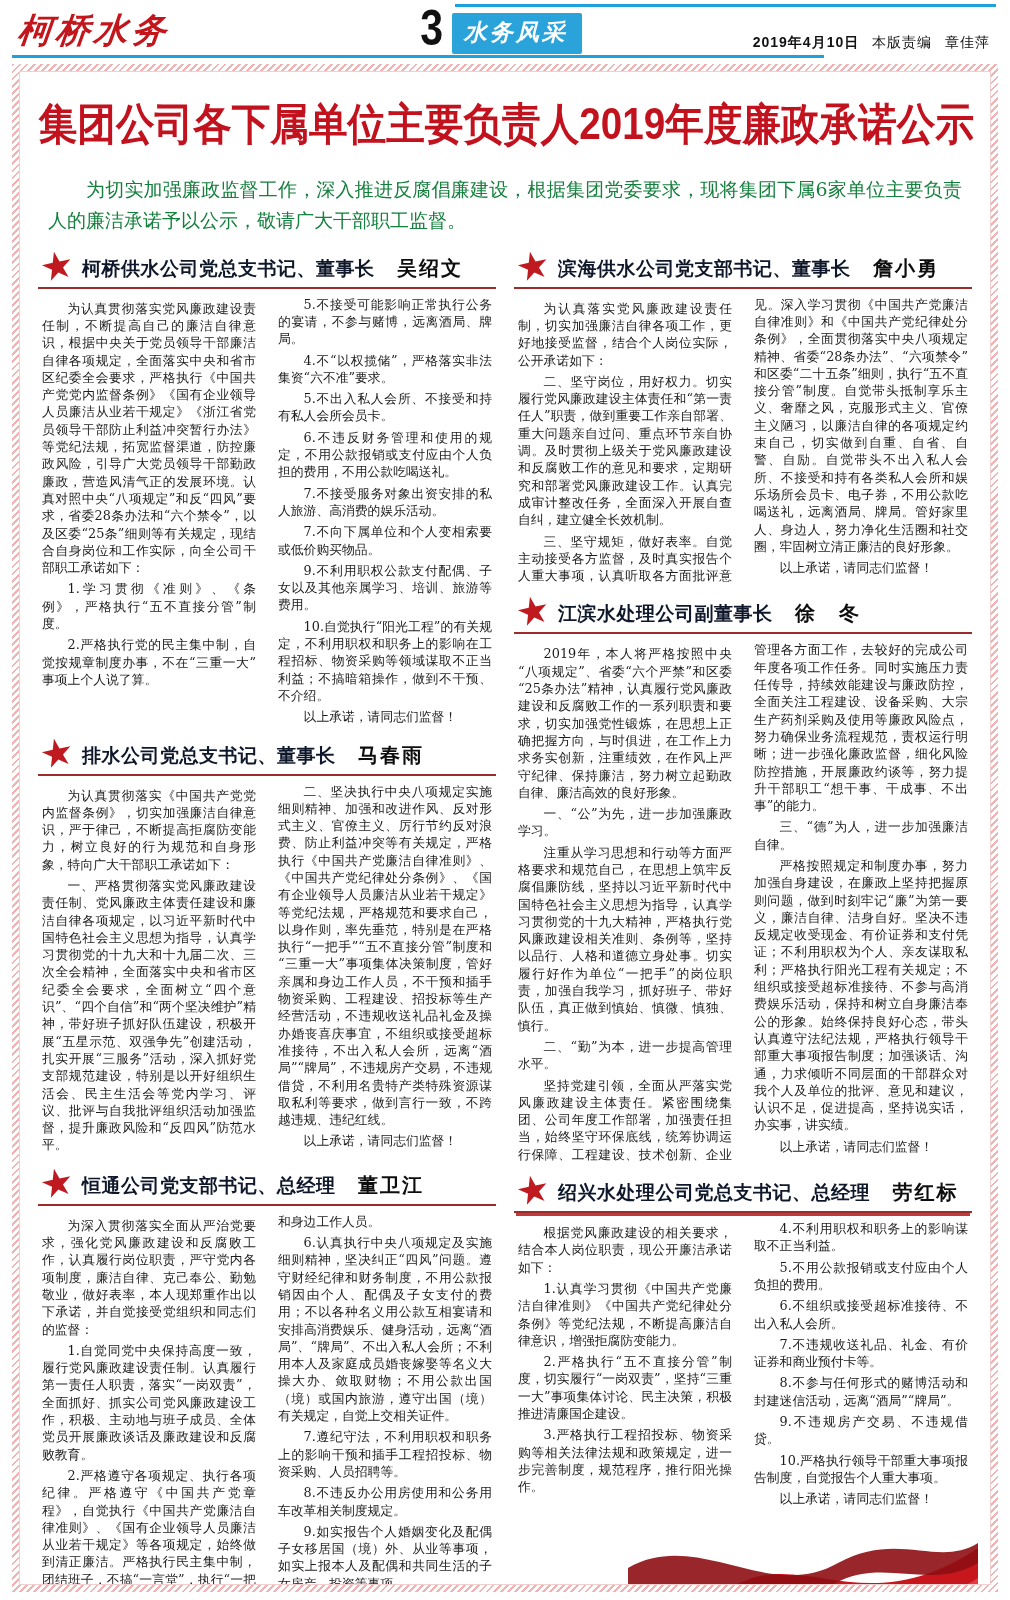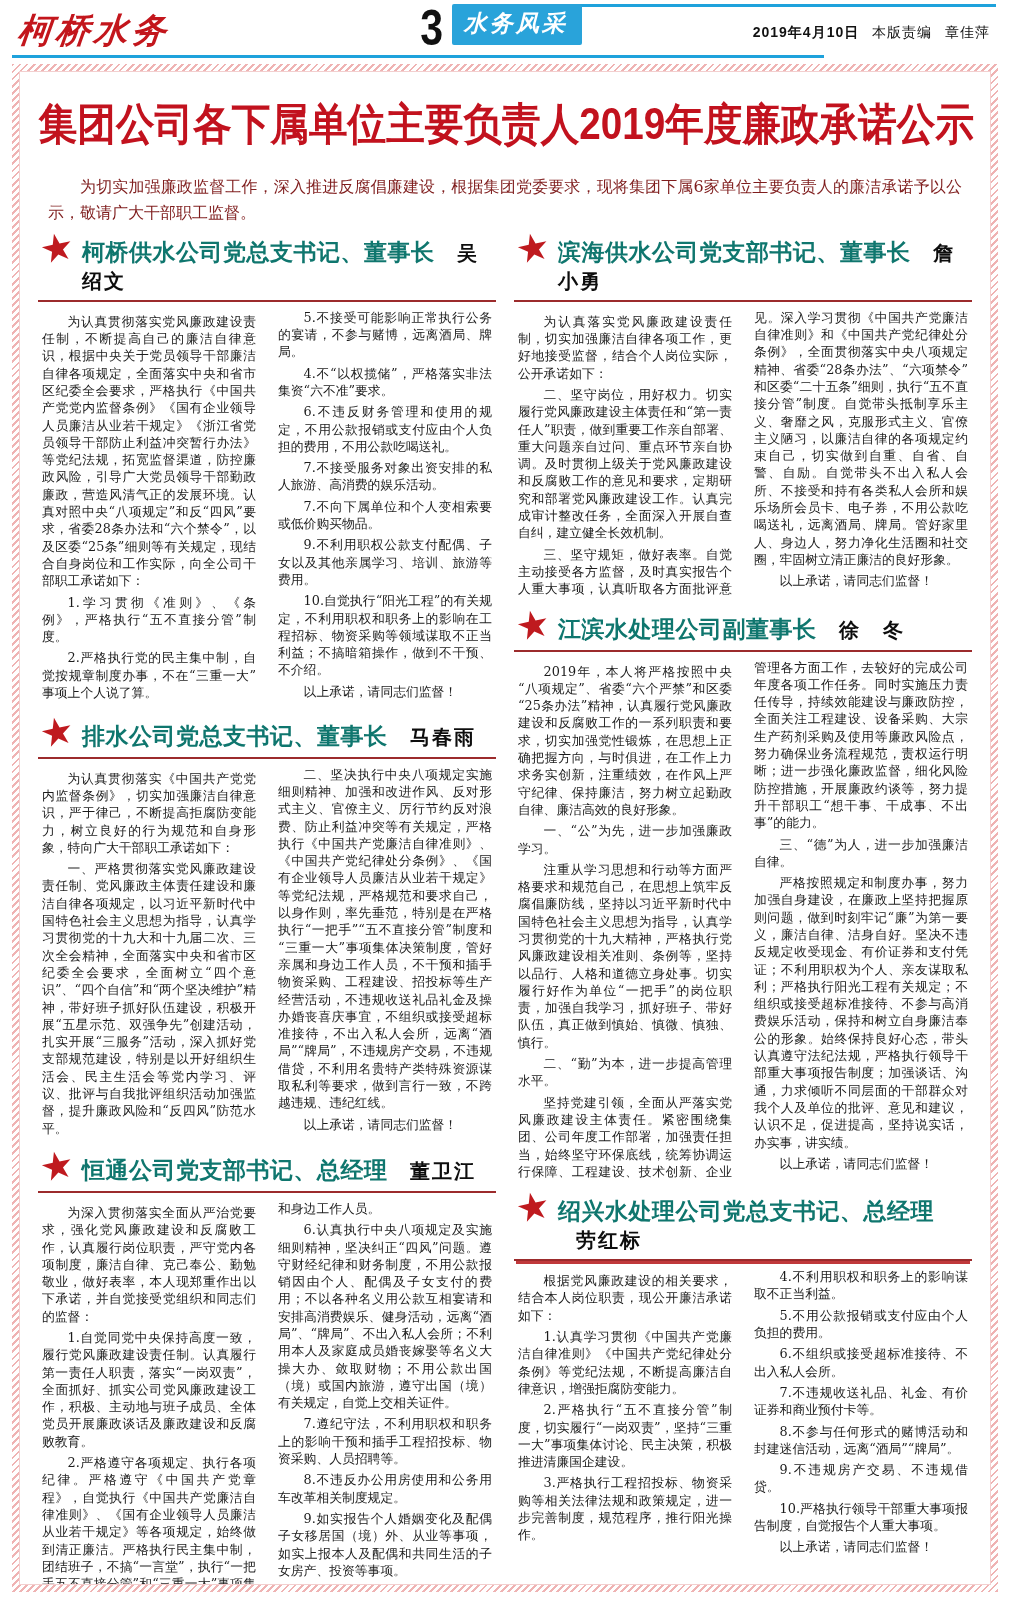--- a/index.html
+++ b/index.html
@@ -13,26 +13,26 @@
   .masthead { position:relative; height:62px; }
   .mast-logo {
     position:absolute; left:18px; top:8px; font-family:"DejaVu Serif",serif;
     font-style:italic; font-weight:bold; font-size:34px; color:#c3161c;
     letter-spacing:4px; transform:skewX(-6deg);
   }
   .mast-center { position:absolute; left:418px; top:4px; display:flex; align-items:flex-start; }
   .page-number { font-size:50px; font-weight:900; color:#111; line-height:48px; letter-spacing:-2px;
     transform:scaleX(.82); font-family:"Liberation Sans",sans-serif; }
   .section-box {
-    margin-left:8px; background:#29a3da; color:#fff;
+    margin-left:8px; margin-top:9px; background:#29a3da; color:#fff;
     font-family:"DejaVu Serif",serif; font-style:italic; font-weight:bold;
     font-size:23px; padding:4px 14px 6px 12px; letter-spacing:3px; border-radius:2px;
   }
   .mast-date {
-    position:absolute; right:20px; bottom:20px; font-size:14px; font-weight:bold; color:#111;
+    position:absolute; right:20px; bottom:10px; font-size:14px; font-weight:bold; color:#111;
     letter-spacing:1px;
     margin-top:43px;
   }
   .mast-date .editor-name { font-family:"DejaVu Serif",serif; font-weight:normal; margin-left:8px; }
   .blue-line-top { position:absolute; top:4px; left:455px; right:14px; height:3px; background:#1ea2dc; }
   .blue-line-bottom { position:absolute; bottom:4px; left:12px; width:812px; height:3px; background:#1ea2dc; }
   
   .frame {
     position:absolute; top:64px; left:12px; right:12px; bottom:8px;
     background:repeating-linear-gradient(135deg,#efb3b3 0 2px,#ffffff 2px 5px);
@@ -40,32 +40,32 @@
   }
   .frame-inner { background:#fff; border:1px solid #f3cfcf; height:100%; padding:12px 14px 0 14px; overflow:hidden; }
   
   .headline {
     text-align:center; color:#c2121e; font-weight:900; font-size:39px;
     letter-spacing:0px; white-space:nowrap; transform:scaleY(1.12) scaleX(.99);
     transform-origin:center top; margin-top:10px;
     font-family:"Liberation Sans","DejaVu Sans",sans-serif;
   }
   .intro {
-    margin:26px 14px 2px 14px; font-size:16px; line-height:1.65; color:#7f1d1d;
+    margin:26px 14px 10px 14px; font-size:19px; line-height:1.65; color:#15803d;
     text-indent:2em; text-align:justify; font-family:"DejaVu Serif","Liberation Serif",serif;
   }
   
   .cols { display:flex; gap:18px; padding:2px 4px; }
   .bigcol { width:50%; position:relative; }
   .section { margin-bottom:10px; }
   .sec-head { position:relative; padding:6px 0 5px 44px; border-bottom:2px solid #9c2b2c; margin-bottom:7px; }
   .sec-head.double { box-shadow:0 5px 0 -2px #c0393b; }
   .star-icon { position:absolute; left:2px; top:-2px; color:#bf1a1f; font-size:38px; line-height:38px;
     transform:rotate(-12deg); }
-  .sec-title { display:inline; font-size:23px; font-weight:900; color:#0f766e; letter-spacing:.5px; }
+  .sec-title { display:inline; font-size:19px; font-weight:900; color:#0f172a; letter-spacing:.5px; }
   .sec-name { display:inline; font-size:20px; font-weight:900; color:#0d0d0d; margin-left:18px; letter-spacing:2px; }
   .sec-body { column-count:2; column-gap:14px; font-size:12.8px; line-height:17.3px;
     text-align:justify; color:#1c1c1c; font-family:"DejaVu Serif","Liberation Serif",serif; }
   .sec-body p { text-indent:2em; margin:4px; }
   
   .ribbon-wrap { position:relative; height:150px; margin-top:-4px; overflow:visible; }
   .ribbon-wrap svg { position:absolute; right:-6px; bottom:-4px; }
 </style>
 </head>
 <body>
@@ -100,20 +100,21 @@
       <span class="star-icon">★</span>
       <span class="sec-title">柯桥供水公司党总支书记、董事长</span>
       <span class="sec-name">吴绍文</span>
     </div>
     <div class="sec-body">
                 <p>为认真贯彻落实党风廉政建设责任制，不断提高自己的廉洁自律意识，根据中央关于党员领导干部廉洁自律各项规定，全面落实中央和省市区纪委全会要求，严格执行《中国共产党党内监督条例》《国有企业领导人员廉洁从业若干规定》《浙江省党员领导干部防止利益冲突暂行办法》等党纪法规，拓宽监督渠道，防控廉政风险，引导广大党员领导干部勤政廉政，营造风清气正的发展环境。认真对照中央“八项规定”和反“四风”要求，省委28条办法和“六个禁令”，以及区委“25条”细则等有关规定，现结合自身岗位和工作实际，向全公司干部职工承诺如下：</p>
                 <p>1.学习贯彻《准则》、《条例》，严格执行“五不直接分管”制度。</p>
                 <p>2.严格执行党的民主集中制，自觉按规章制度办事，不在“三重一大”事项上个人说了算。</p>
                 <p>5.不接受可能影响正常执行公务的宴请，不参与赌博，远离酒局、牌局。</p>
                 <p>4.不“以权揽储”，严格落实非法集资“六不准”要求。</p>
+                <p>5.不出入私人会所、不接受和持有私人会所会员卡。</p>
                 <p>6.不违反财务管理和使用的规定，不用公款报销或支付应由个人负担的费用，不用公款吃喝送礼。</p>
                 <p>7.不接受服务对象出资安排的私人旅游、高消费的娱乐活动。</p>
                 <p>7.不向下属单位和个人变相索要或低价购买物品。</p>
                 <p>9.不利用职权公款支付配偶、子女以及其他亲属学习、培训、旅游等费用。</p>
                 <p>10.自觉执行“阳光工程”的有关规定，不利用职权和职务上的影响在工程招标、物资采购等领域谋取不正当利益；不搞暗箱操作，做到不干预、不介绍。</p>
                 <p>以上承诺，请同志们监督！</p>
               </div>
   </div>
 
   <div class="section">

